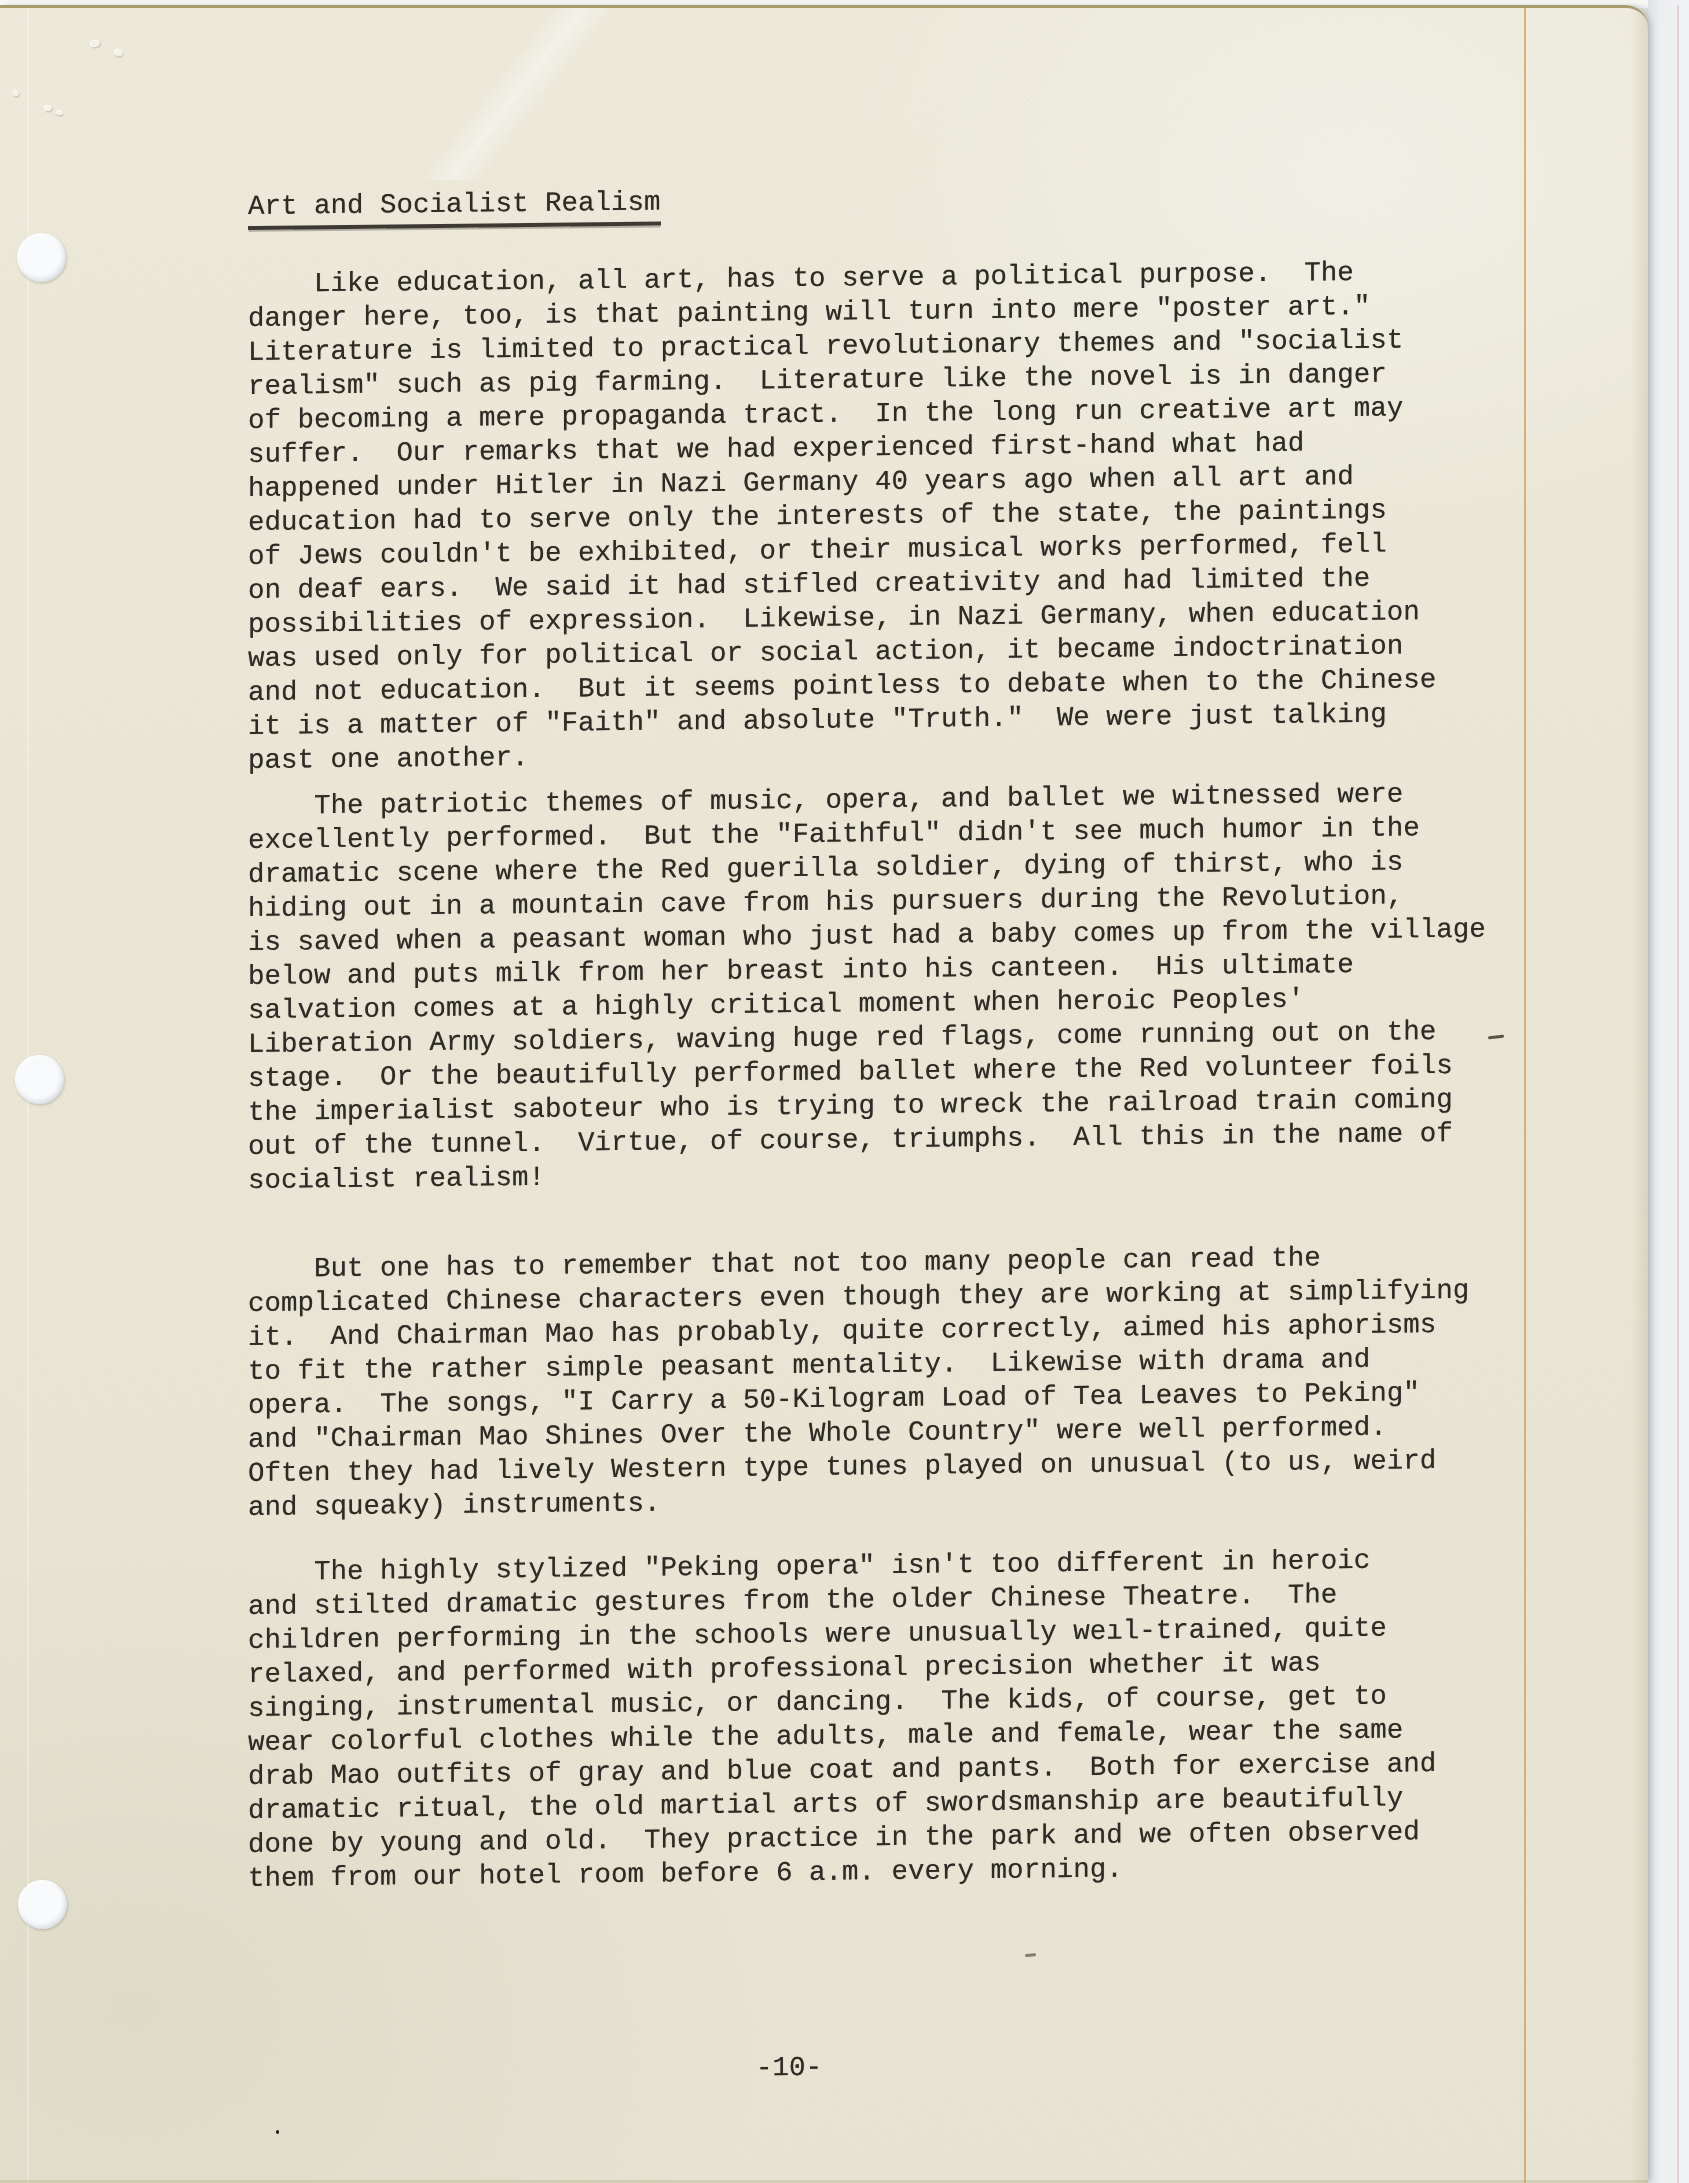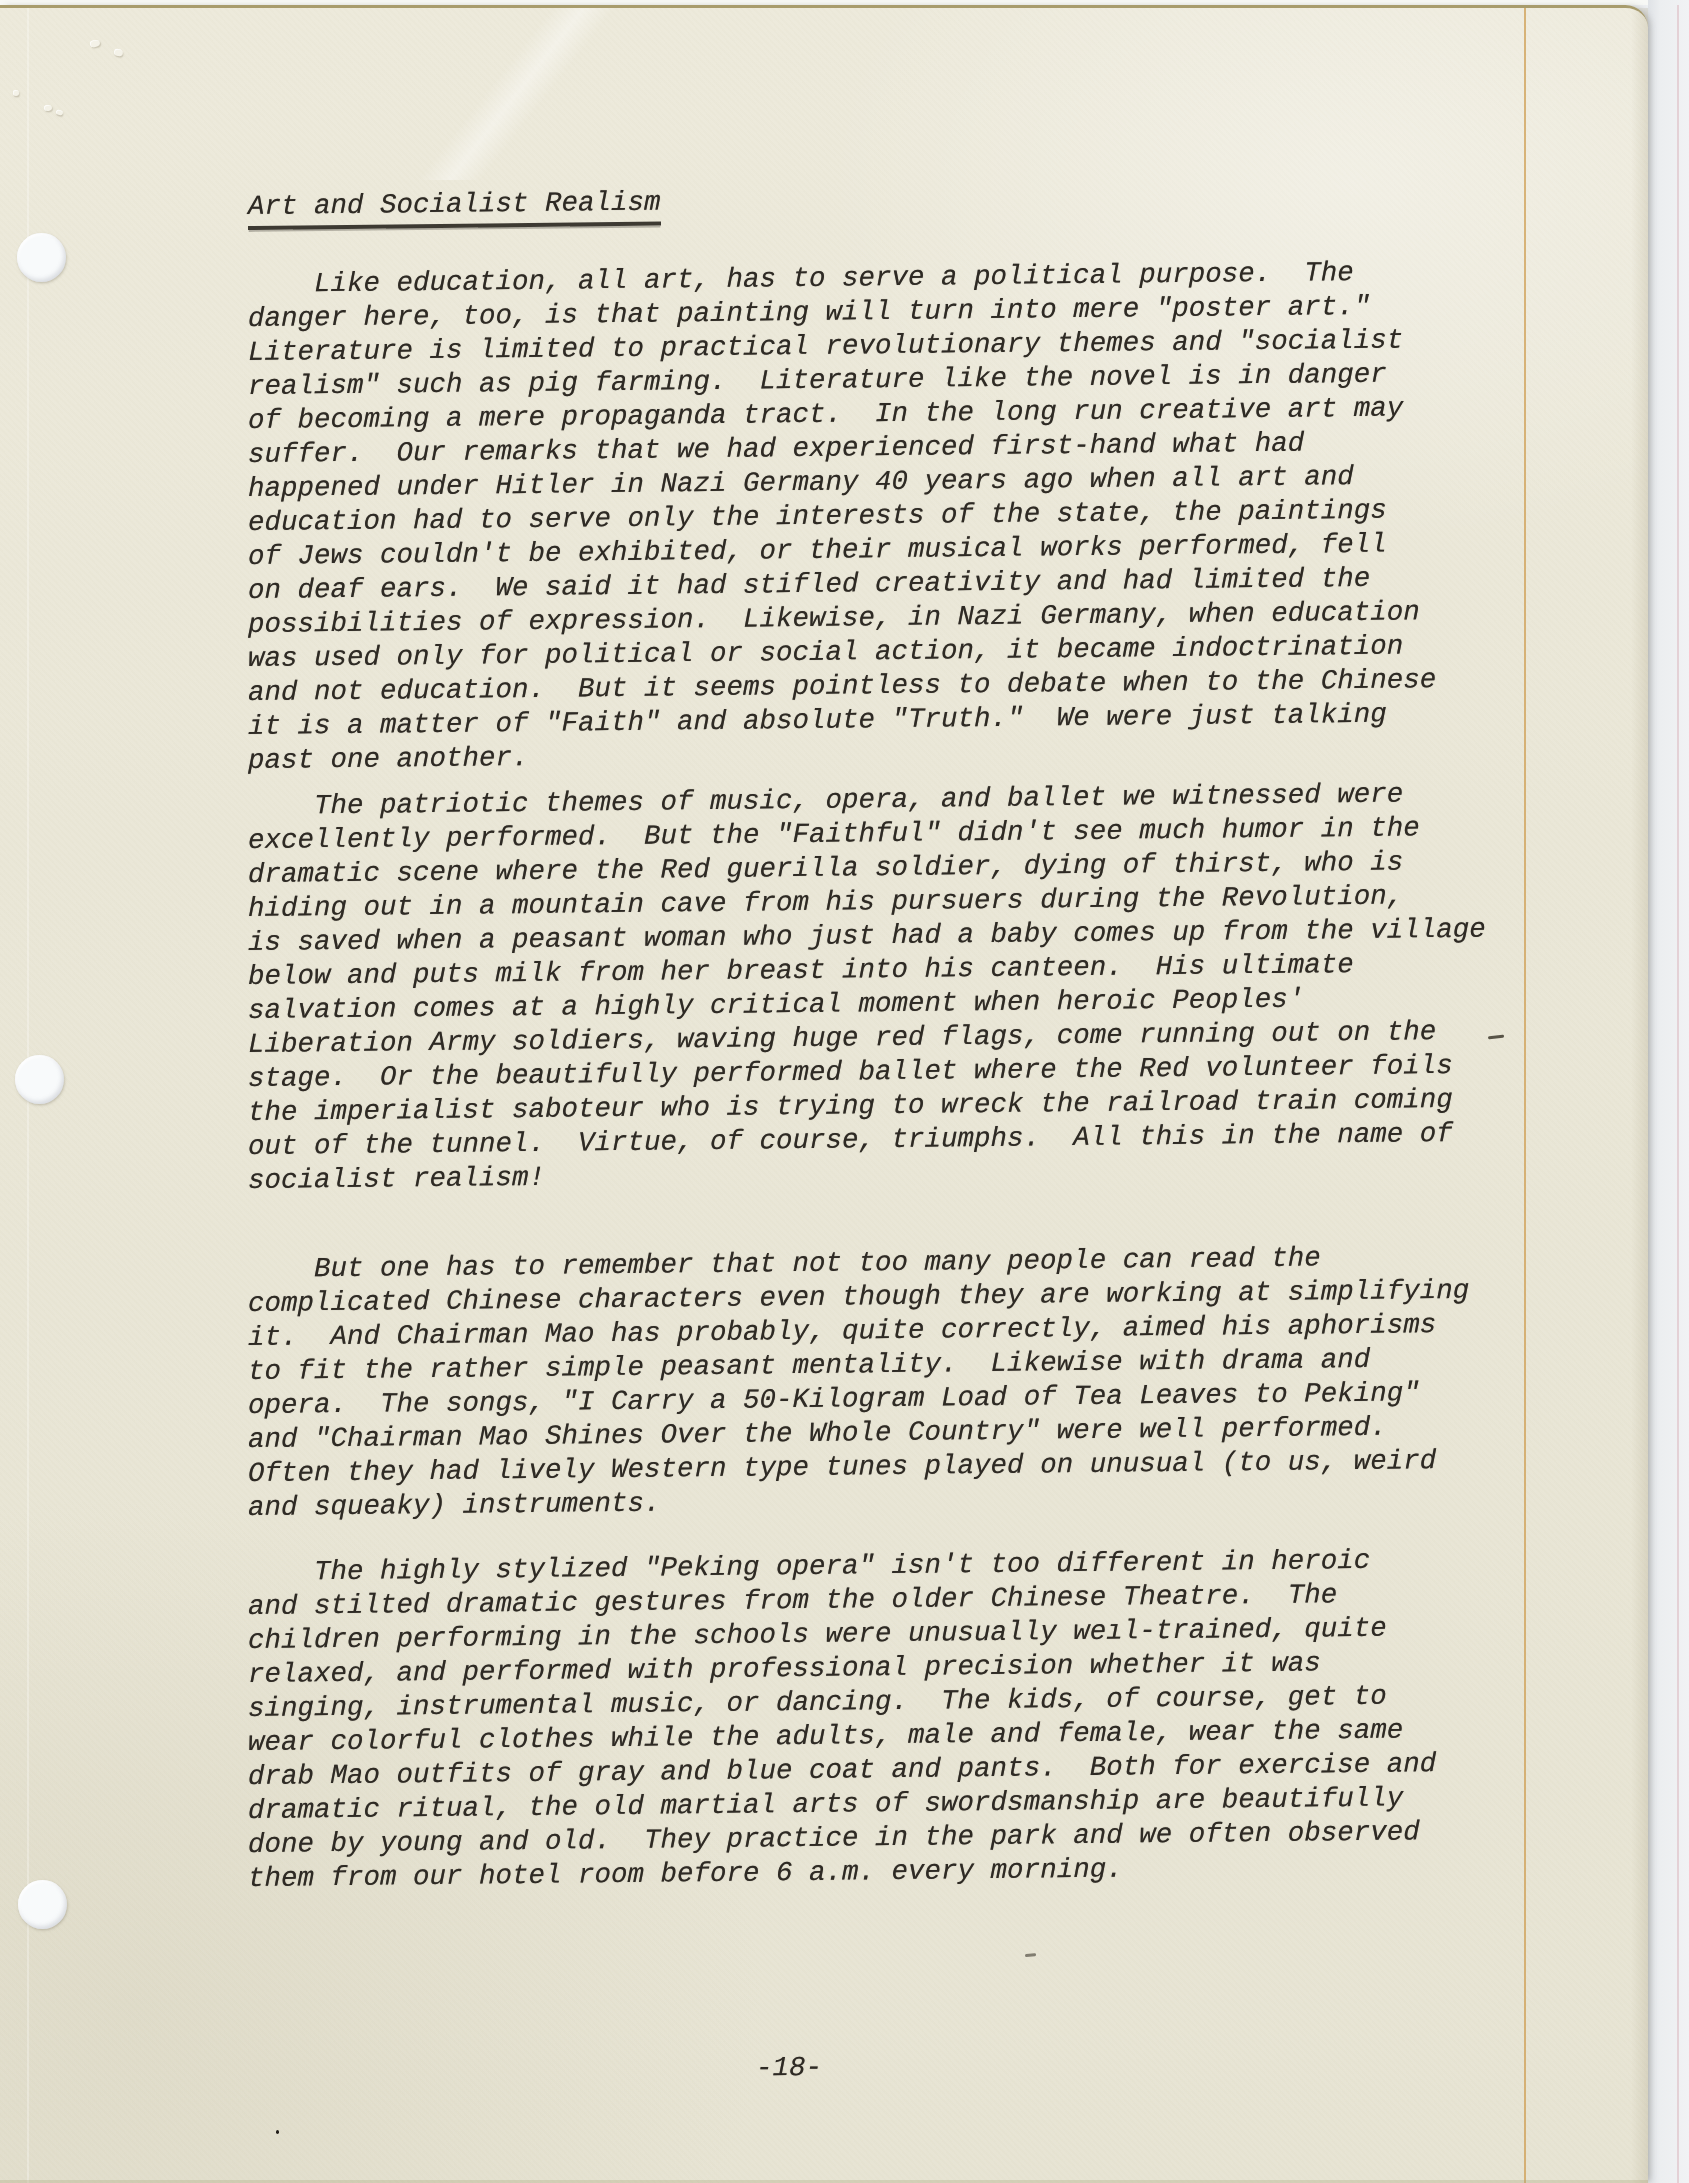--- a/index.html
+++ b/index.html
@@ -3,21 +3,21 @@
 <meta charset="utf-8">
 <style>
   :root{
     --paper:#eae7d7; --ink:#2e2a24; --margin-line:#cf9f54;
     --top-edge:#a89c6d; --scanner-bg:#edeff1; --hole-fill:#f8fafb;
   }
   *{margin:0;padding:0;box-sizing:border-box;}
   html,body{width:1689px;height:2183px;}
   body{font-family:"Liberation Mono","DejaVu Sans Mono",monospace;background:var(--scanner-bg);}
   .scan{position:relative;width:1689px;height:2183px;overflow:hidden;
-    background:linear-gradient(180deg,#f7f8f5 0,#f7f8f5 5.3px,var(--scanner-bg) 5.3px);font-style:italic;}
+    background:linear-gradient(180deg,#f7f8f5 0,#f7f8f5 5.3px,var(--scanner-bg) 5.3px);}
   
   .scanner-band{position:absolute;left:1648px;top:0;width:41px;height:2183px;
     background:linear-gradient(90deg,#dfe2e6 0,#eceef0 30%,#f1f2f4 100%);}
   .edge-pink-line{position:absolute;left:1677px;top:5.3px;width:2px;height:2178px;
     background:rgba(214,170,180,0.45);}
   
   .paper{position:absolute;left:0;top:5.3px;width:1648px;height:2178px;
     border-top:3.3px solid var(--top-edge);
     border-top-right-radius:22.5px;
     background:
@@ -139,21 +139,21 @@
 and stilted dramatic gestures from the older Chinese Theatre.  The
 children performing in the schools were unusually weıl-trained, quite
 relaxed, and performed with professional precision whether it was
 singing, instrumental music, or dancing.  The kids, of course, get to
 wear colorful clothes while the adults, male and female, wear the same
 drab Mao outfits of gray and blue coat and pants.  Both for exercise and
 dramatic ritual, the old martial arts of swordsmanship are beautifully
 done by young and old.  They practice in the park and we often observed
 them from our hotel room before 6 a.m. every morning.</p>
 
-      <div class="typed page-number">-18-</div>
+      <div class="typed page-number">-10-</div>
 
       <div class="stray-dash dash1"></div>
       <div class="stray-dash dash2"></div>
     </div>
 
     <div class="ink-dot"></div>
     <div class="bottom-edge"></div>
   </div>
 </div>
 

